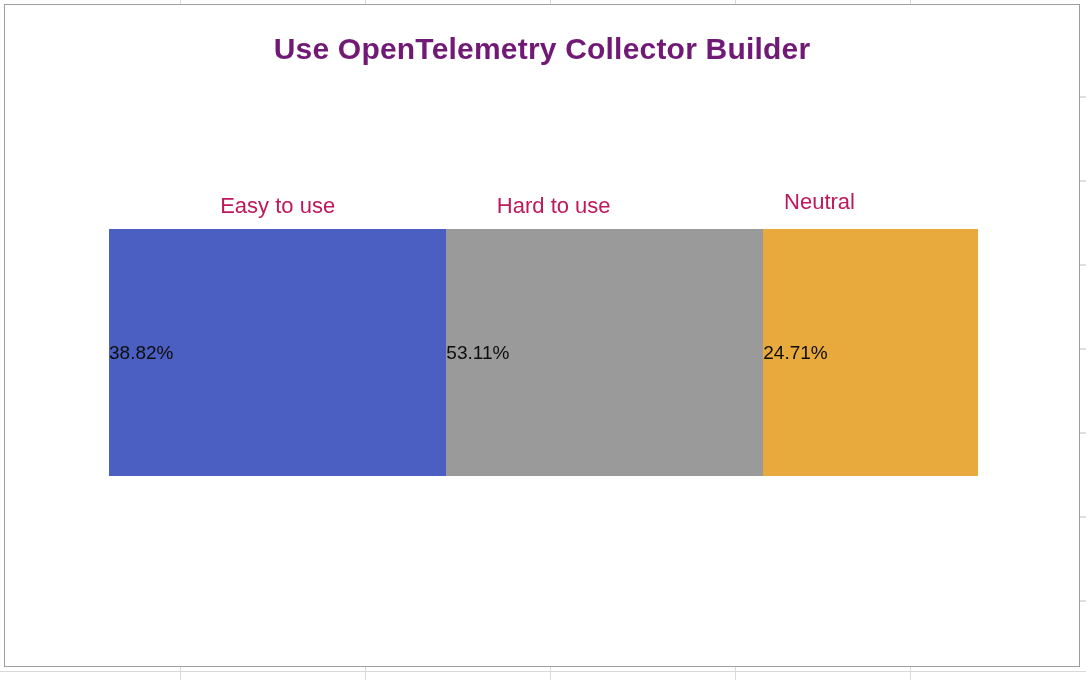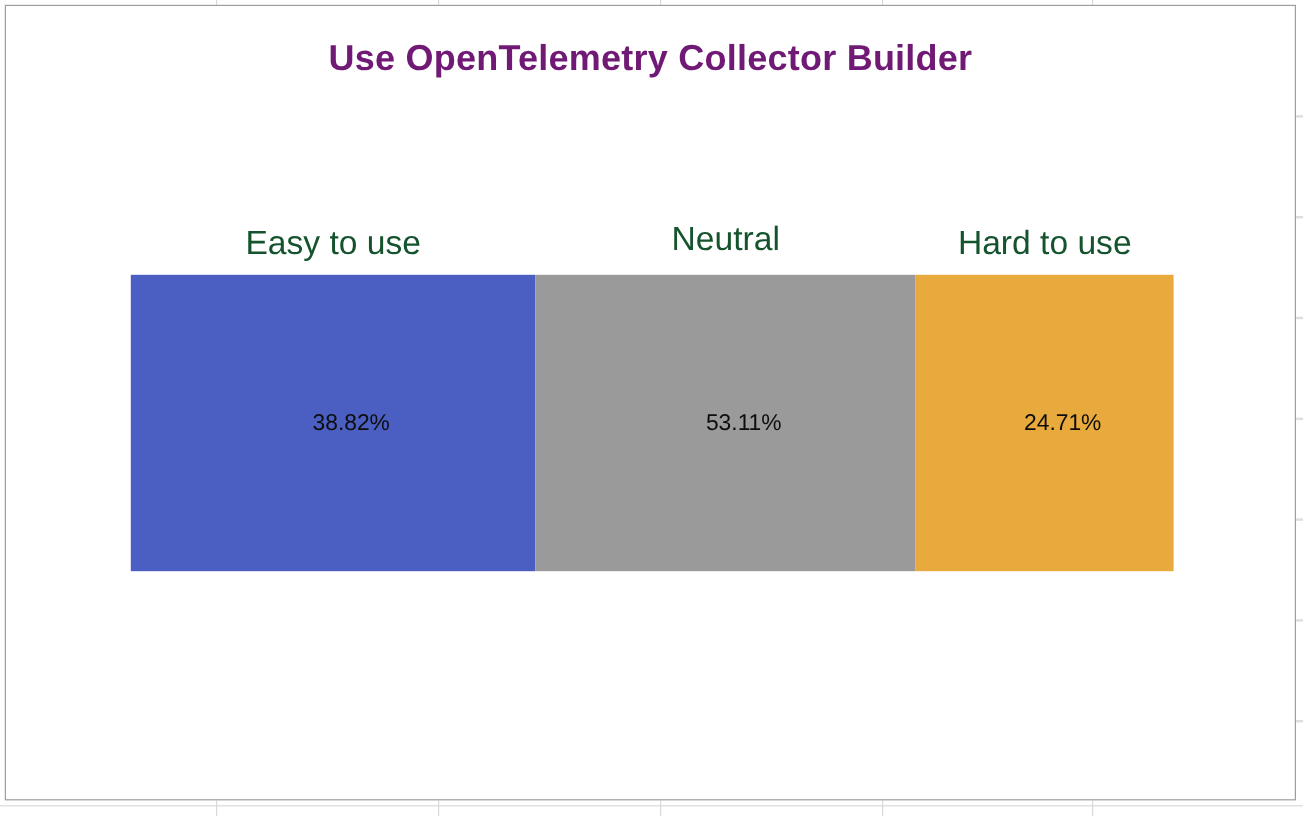--- a/index.html
+++ b/index.html
@@ -85,23 +85,22 @@
     width: 869px;
     height: 247px;
     display: flex;
     flex-direction: row;
   }
   .bar-segment {
     position: relative;
     height: 100%;
     display: flex;
     align-items: center;
-    justify-content: center;
+    justify-content: flex-start;
     box-sizing: border-box;
-    padding-left: 48px;
   }
   .bar-value {
     font-size: 19px;
     color: #0d0d0d;
     padding-right: 18px;
     white-space: nowrap;
   }
 
   
   #category-labels {
@@ -110,22 +109,22 @@
     top: -42px;
     width: 869px;
     height: 34px;
     display: flex;
     flex-direction: row;
   }
   .cat-label {
     display: flex;
     align-items: flex-end;
     justify-content: center;
-    font-size: 28px;
-    color: #14532d;
+    font-size: 22px;
+    color: #be185d;
     white-space: nowrap;
     line-height: 1;
   }
   .cat-label.raised { padding-bottom: 4px; }
 </style>
 </head>
 <body>
 
 <div id="spreadsheet-backdrop">
   <div class="grid-v" style="left:180px"></div>
@@ -144,22 +143,22 @@
 </div>
 
 <div id="chart-frame">
 
   <div id="chart-title">Use OpenTelemetry Collector Builder</div>
 
   <div id="plot-area">
 
     <div id="category-labels">
       <div class="cat-label" style="width:38.82%">Easy to use</div>
+      <div class="cat-label" style="width:24.71%">Hard to use</div>
       <div class="cat-label raised" style="width:36.47%">Neutral</div>
-      <div class="cat-label" style="width:24.71%">Hard to use</div>
     </div>
 
     <div id="stacked-bar">
       <div class="bar-segment" style="width:38.82%; background:#4a5fc1;">
         <span class="bar-value">38.82%</span>
       </div>
       <div class="bar-segment" style="width:36.47%; background:#9a9a9a;">
         <span class="bar-value">53.11%</span>
       </div>
       <div class="bar-segment" style="width:24.71%; background:#e8aa3c;">

